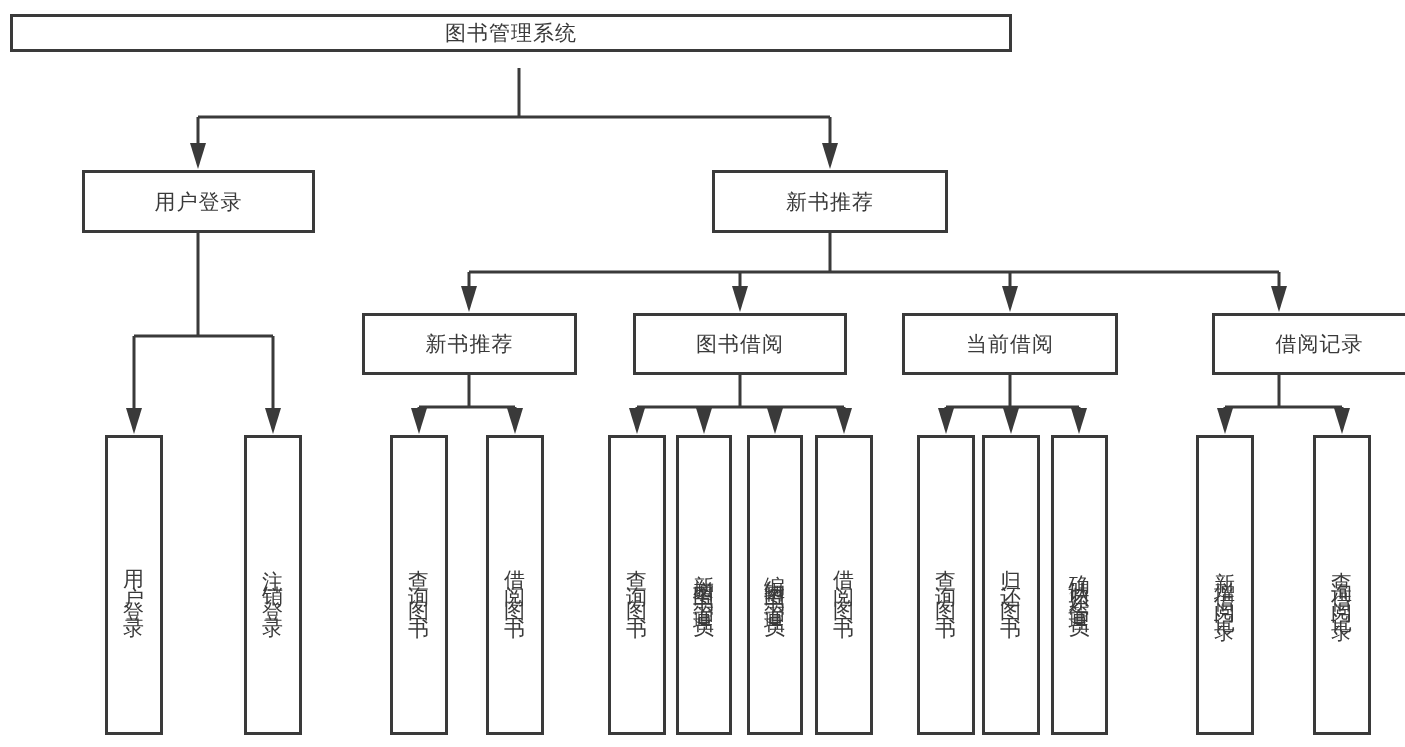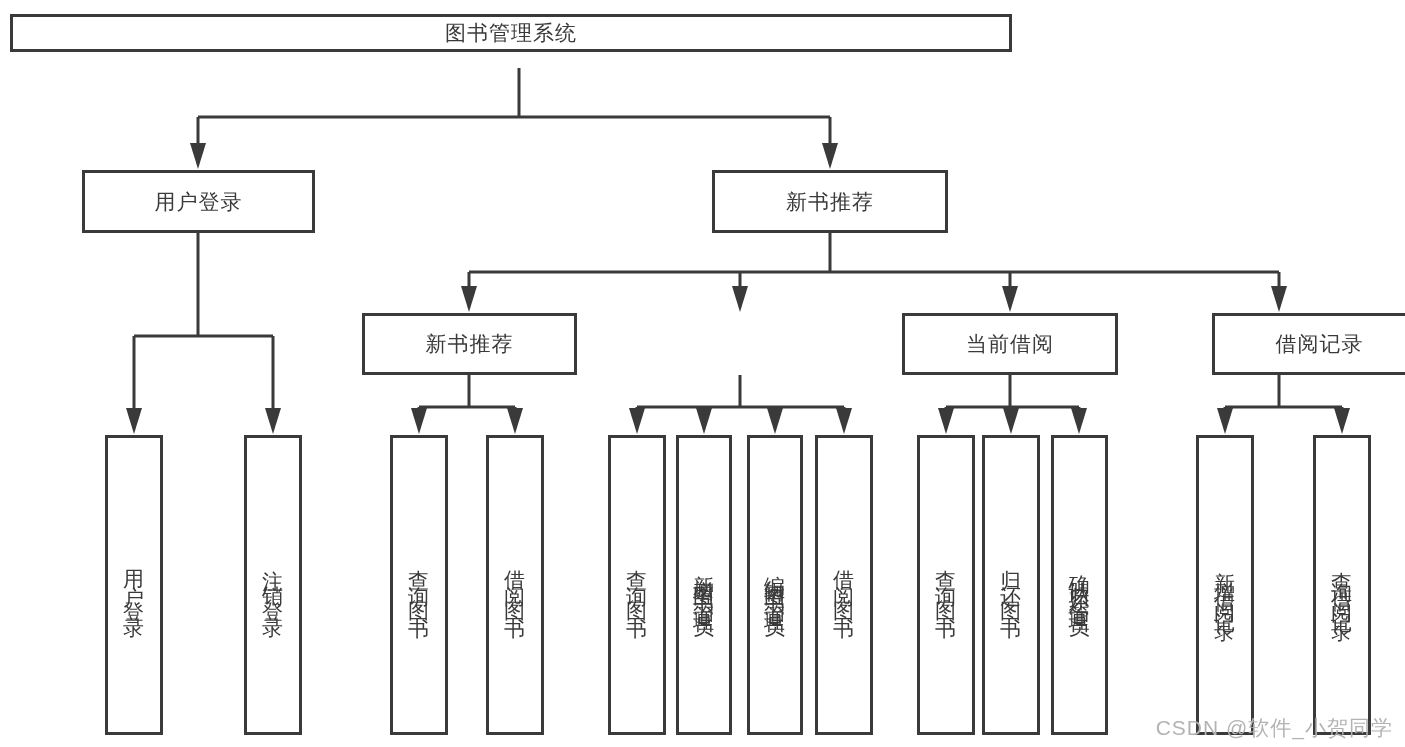--- a/index.html
+++ b/index.html
@@ -134,20 +134,23 @@
   <div class="node h" style="left:82px;top:170px;width:233px;height:63px;">
     <span>用户登录</span>
   </div>
   <div class="node h" style="left:712px;top:170px;width:236px;height:63px;">
     <span>新书推荐</span>
   </div>
 
   <div class="node h" style="left:362px;top:313px;width:215px;height:62px;">
     <span>新书推荐</span>
   </div>
+  <div class="node h" style="left:633px;top:313px;width:214px;height:62px;">
+    <span>图书借阅</span>
+  </div>
   <div class="node h" style="left:902px;top:313px;width:216px;height:62px;">
     <span>当前借阅</span>
   </div>
   <div class="node h" style="left:1172px;top:313px;width:215px;height:62px;margin-left:40px;">
     <span>借阅记录</span>
   </div>
 
   <div class="node v len4" style="left:105px;top:435px;width:58px;height:300px;">
     <span>用户登录</span>
   </div>
@@ -185,15 +188,14 @@
     <span>确认归还（管理员）</span>
   </div>
 
   <div class="node v len6" style="left:1196px;top:435px;width:58px;height:300px;">
     <span>新增借阅记录</span>
   </div>
   <div class="node v len6" style="left:1313px;top:435px;width:58px;height:300px;">
     <span>查询借阅记录</span>
   </div>
 
-  <div class="watermark">CSDN @软件_小贺同学</div>
 
 </div>
 
 </body></html>

